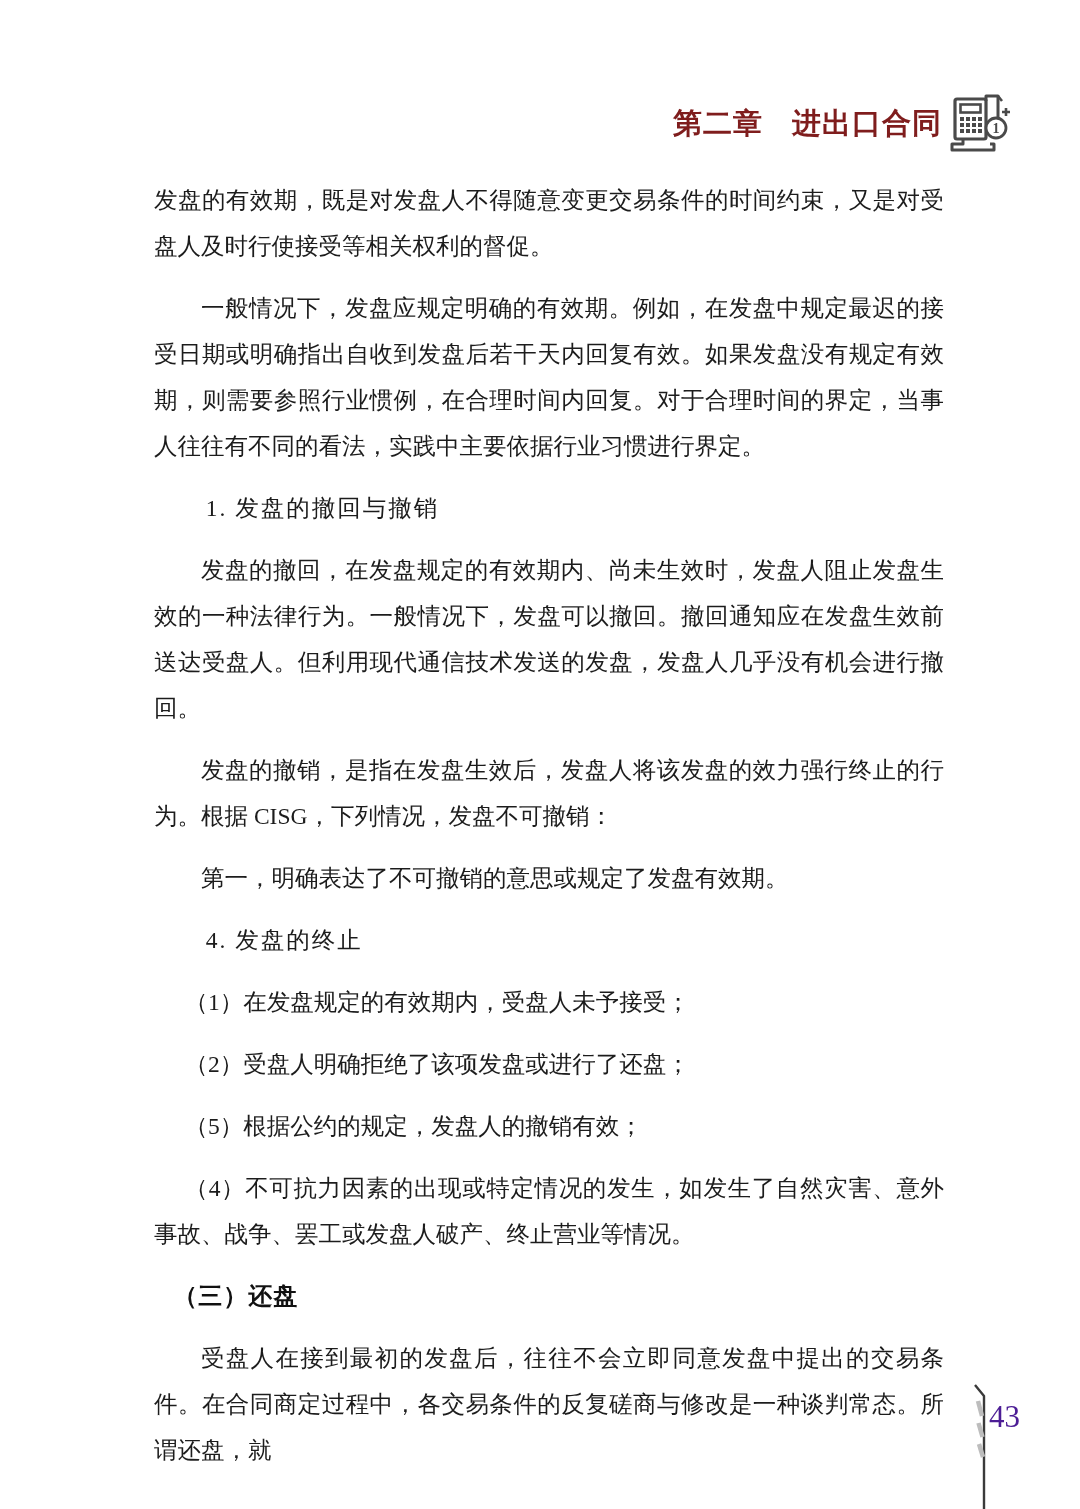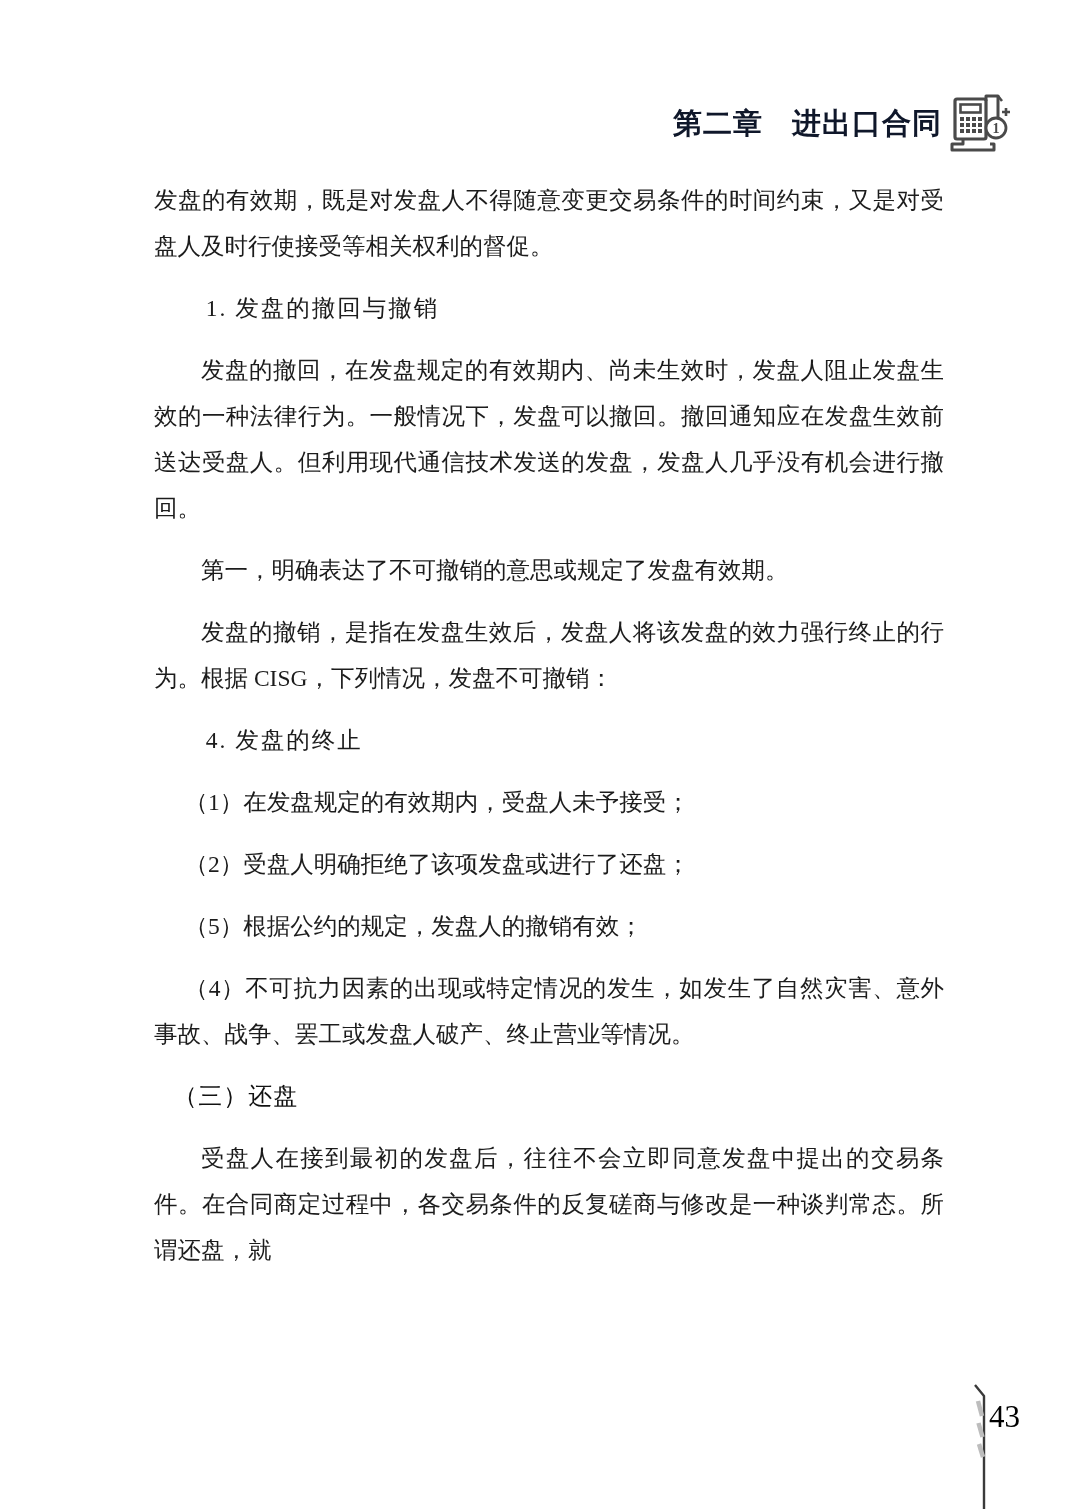--- a/index.html
+++ b/index.html
@@ -18,21 +18,21 @@
     top: 92px;
     right: 68px;
     display: flex;
     align-items: center;
     gap: 8px;
   }
   .chapter-title {
     font-family: "Liberation Sans", "DejaVu Sans", sans-serif;
     font-weight: 700;
     font-size: 29px;
-    color: #0f172a;
+    color: #7f1d1d;
     letter-spacing: 1px;
     white-space: nowrap;
     line-height: 60px;
   }
   .chapter-title .spacer { display: inline-block; width: 1em; }
   .header-icon { display: block; }
 
   
   .content {
     position: absolute;
@@ -45,35 +45,35 @@
     text-align: justify;
     text-justify: inter-ideograph;
   }
   .content p { margin: 16px; }
   .block.p   { text-indent: 2em; }
   .block.p.cont { text-indent: 0; }
   .block.li  { text-indent: 1.3em; }
   .block.h3  { text-indent: 2.2em; letter-spacing: 2px; }
   .block.h2  {
     text-indent: 0.8em;
-    font-weight: 400;
+    font-weight: 700;
     font-family: "Liberation Sans", "DejaVu Sans", sans-serif;
     font-size: 24px;
     letter-spacing: 1px;
     color: #111;
   }
 
   
   .page-number {
     position: absolute;
     left: 989px;
     top: 1401px;
     font-size: 31px;
     line-height: 1;
-    color: #000000;
+    color: #4c1d95;
   }
   .corner-ornament {
     position: absolute;
     left: 948px;
     top: 1378px;
   }
 </style>
 </head>
 <body>
 
@@ -109,24 +109,25 @@
 
     <path d="M13 47 L13 52 L2 52 L2 58 L44 58 L44 52 L40 52" stroke="#4a4a4a" stroke-width="3" stroke-linejoin="round"></path>
 
     <circle cx="46" cy="36" r="10" fill="#ffffff" stroke="#4a4a4a" stroke-width="2.8"></circle>
     <text x="46" y="41" text-anchor="middle" font-family="Liberation Serif, DejaVu Serif, serif" font-size="14" font-weight="700" fill="#4a4a4a">1</text>
   </svg>
 </div>
 
 <div class="content" id="content-blocks">
     <p class="block p cont">发盘的有效期，既是对发盘人不得随意变更交易条件的时间约束，又是对受盘人及时行使接受等相关权利的督促。</p>
+    <p class="block p">一般情况下，发盘应规定明确的有效期。例如，在发盘中规定最迟的接受日期或明确指出自收到发盘后若干天内回复有效。如果发盘没有规定有效期，则需要参照行业惯例，在合理时间内回复。对于合理时间的界定，当事人往往有不同的看法，实践中主要依据行业习惯进行界定。</p>
     <p class="block h3">1. 发盘的撤回与撤销</p>
     <p class="block p">发盘的撤回，在发盘规定的有效期内、尚未生效时，发盘人阻止发盘生效的一种法律行为。一般情况下，发盘可以撤回。撤回通知应在发盘生效前送达受盘人。但利用现代通信技术发送的发盘，发盘人几乎没有机会进行撤回。</p>
+    <p class="block p">发盘的撤销，是指在发盘生效后，发盘人将该发盘的效力强行终止的行为。根据 CISG，下列情况，发盘不可撤销：</p>
     <p class="block p">第一，明确表达了不可撤销的意思或规定了发盘有效期。</p>
-    <p class="block p">发盘的撤销，是指在发盘生效后，发盘人将该发盘的效力强行终止的行为。根据 CISG，下列情况，发盘不可撤销：</p>
     <p class="block h3">4. 发盘的终止</p>
     <p class="block li">（1）在发盘规定的有效期内，受盘人未予接受；</p>
     <p class="block li">（2）受盘人明确拒绝了该项发盘或进行了还盘；</p>
     <p class="block li">（5）根据公约的规定，发盘人的撤销有效；</p>
     <p class="block li">（4）不可抗力因素的出现或特定情况的发生，如发生了自然灾害、意外事故、战争、罢工或发盘人破产、终止营业等情况。</p>
     <p class="block h2">（三）还盘</p>
     <p class="block p">受盘人在接到最初的发盘后，往往不会立即同意发盘中提出的交易条件。在合同商定过程中，各交易条件的反复磋商与修改是一种谈判常态。所谓还盘，就</p>
   </div>
 
 <svg class="corner-ornament" width="90" height="131" viewBox="0 0 90 131" fill="none">

